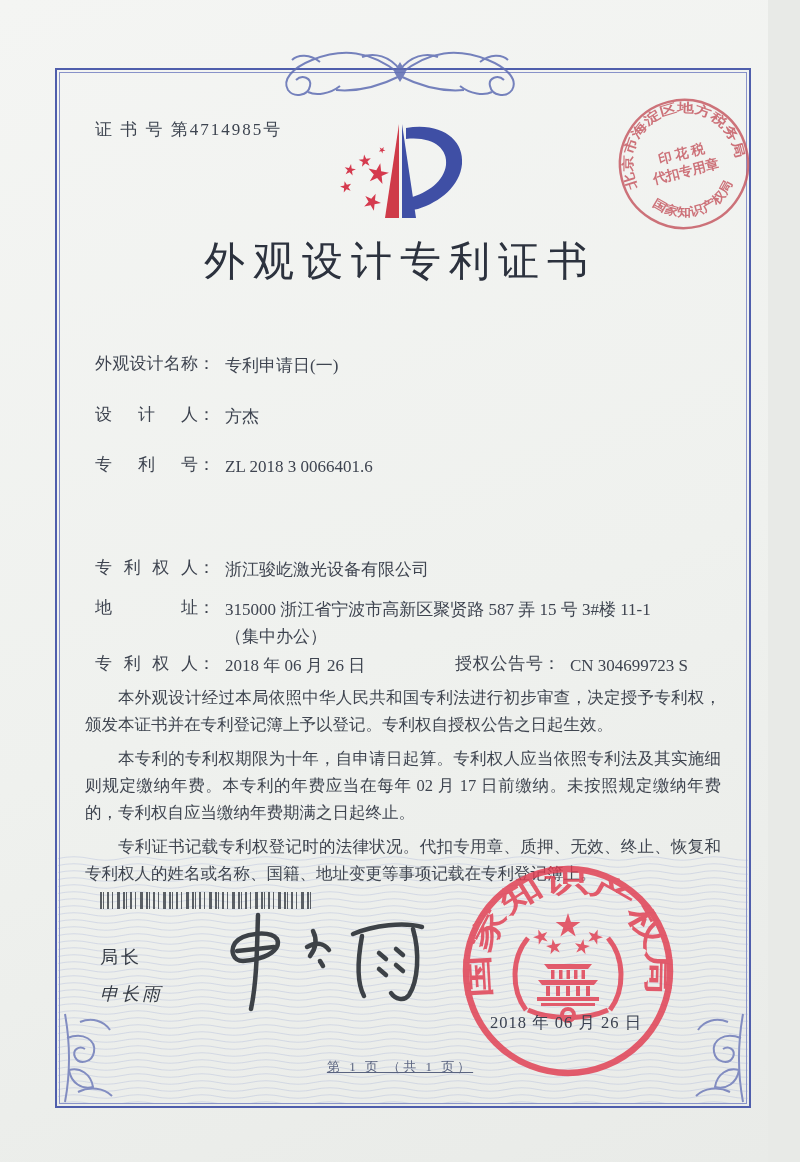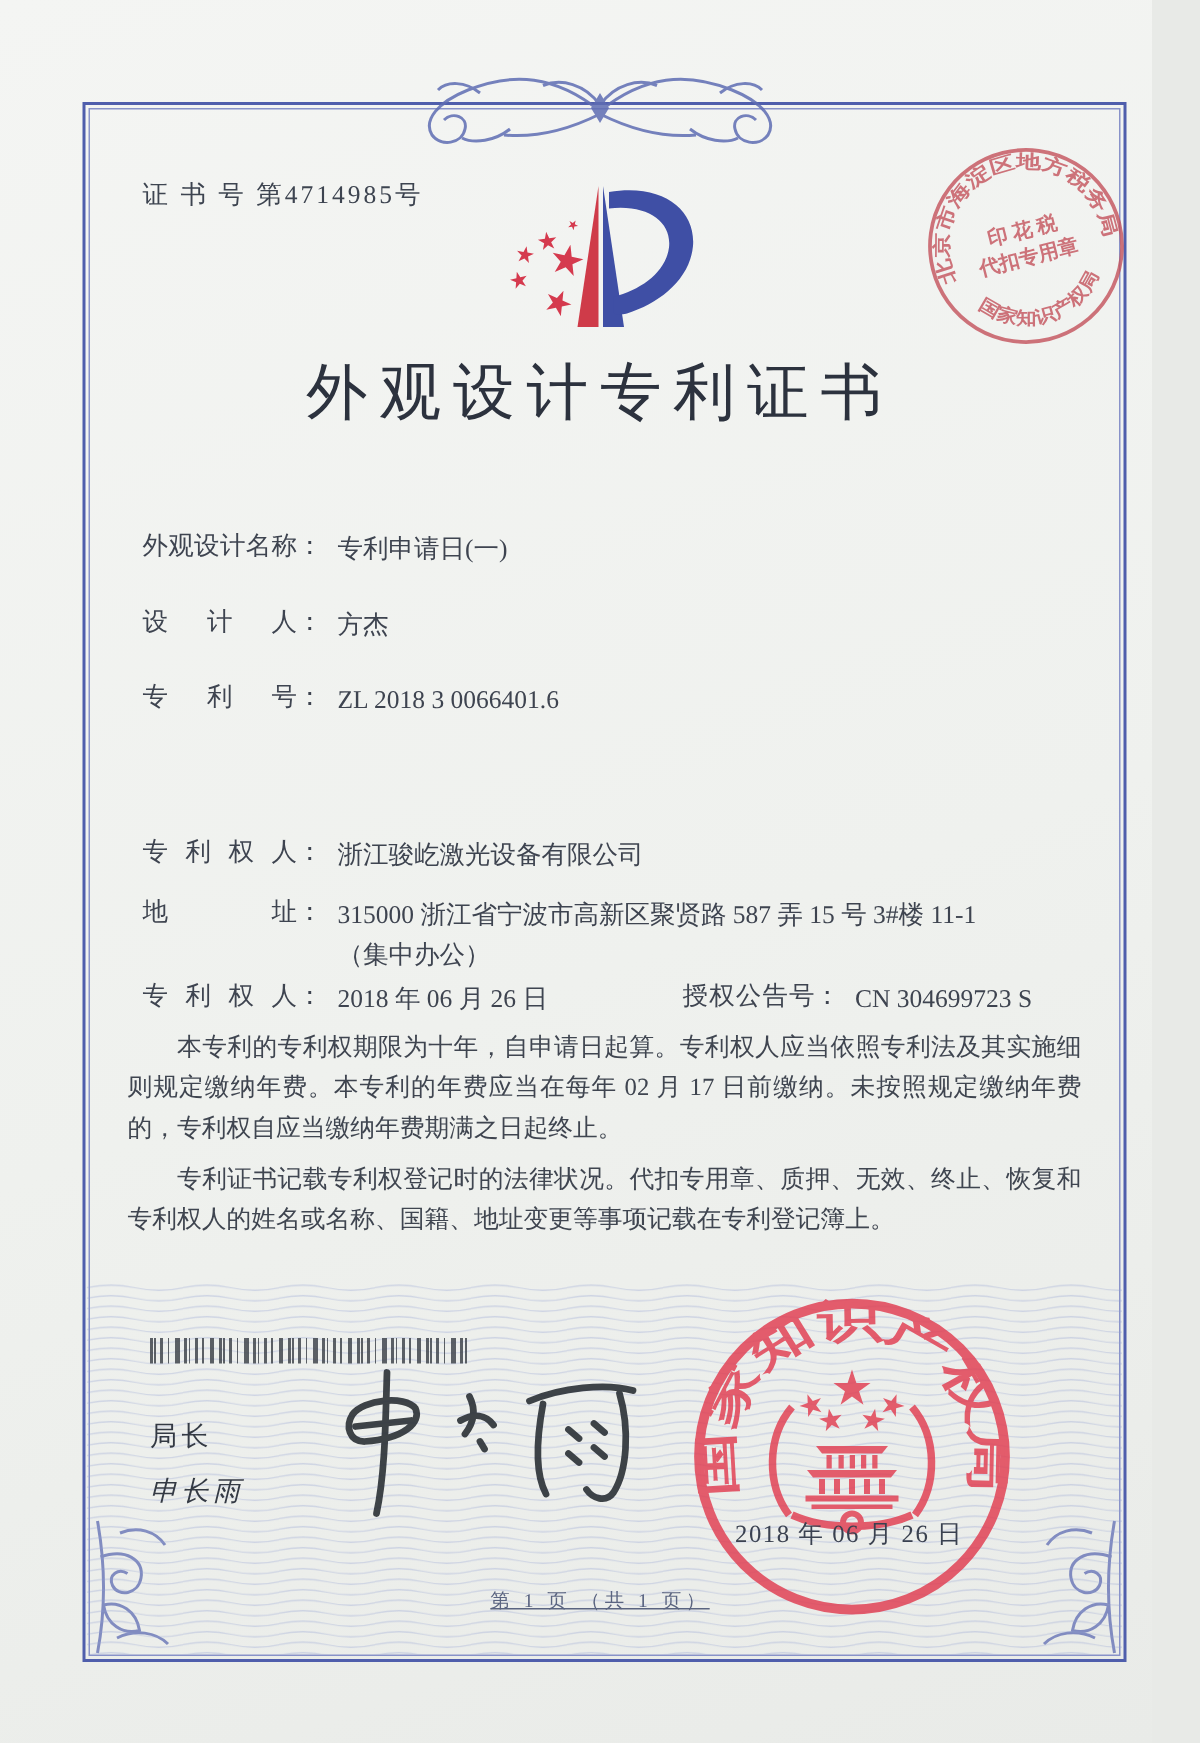--- a/index.html
+++ b/index.html
@@ -177,20 +177,21 @@
     <span class="lbl">地址</span><span class="colon">：</span><span class="val val-addr">315000 浙江省宁波市高新区聚贤路 587 弄 15 号 3#楼 11-1（集中办公）</span>
   </div>
   <div class="field-row" style="top:652px">
     <span class="lbl">专利权人</span><span class="colon">：</span><span class="val">2018 年 06 月 26 日</span>
     <span class="grant-no-group">
       <span class="lbl">授权公告号</span><span class="colon">：</span><span class="val">CN 304699723 S</span>
     </span>
   </div>
 
   <div class="paras">
+    <p>本外观设计经过本局依照中华人民共和国专利法进行初步审查，决定授予专利权，颁发本证书并在专利登记簿上予以登记。专利权自授权公告之日起生效。</p>
     <p>本专利的专利权期限为十年，自申请日起算。专利权人应当依照专利法及其实施细则规定缴纳年费。本专利的年费应当在每年 02 月 17 日前缴纳。未按照规定缴纳年费的，专利权自应当缴纳年费期满之日起终止。</p>
     <p>专利证书记载专利权登记时的法律状况。代扣专用章、质押、无效、终止、恢复和专利权人的姓名或名称、国籍、地址变更等事项记载在专利登记簿上。</p>
   </div>
 
   <div class="barcode"></div>
 
   <div class="signer-title">局长</div>
   <div class="signer-name">申长雨</div>
 
   <svg class="signature" width="222" height="118" viewBox="0 0 222 118">

